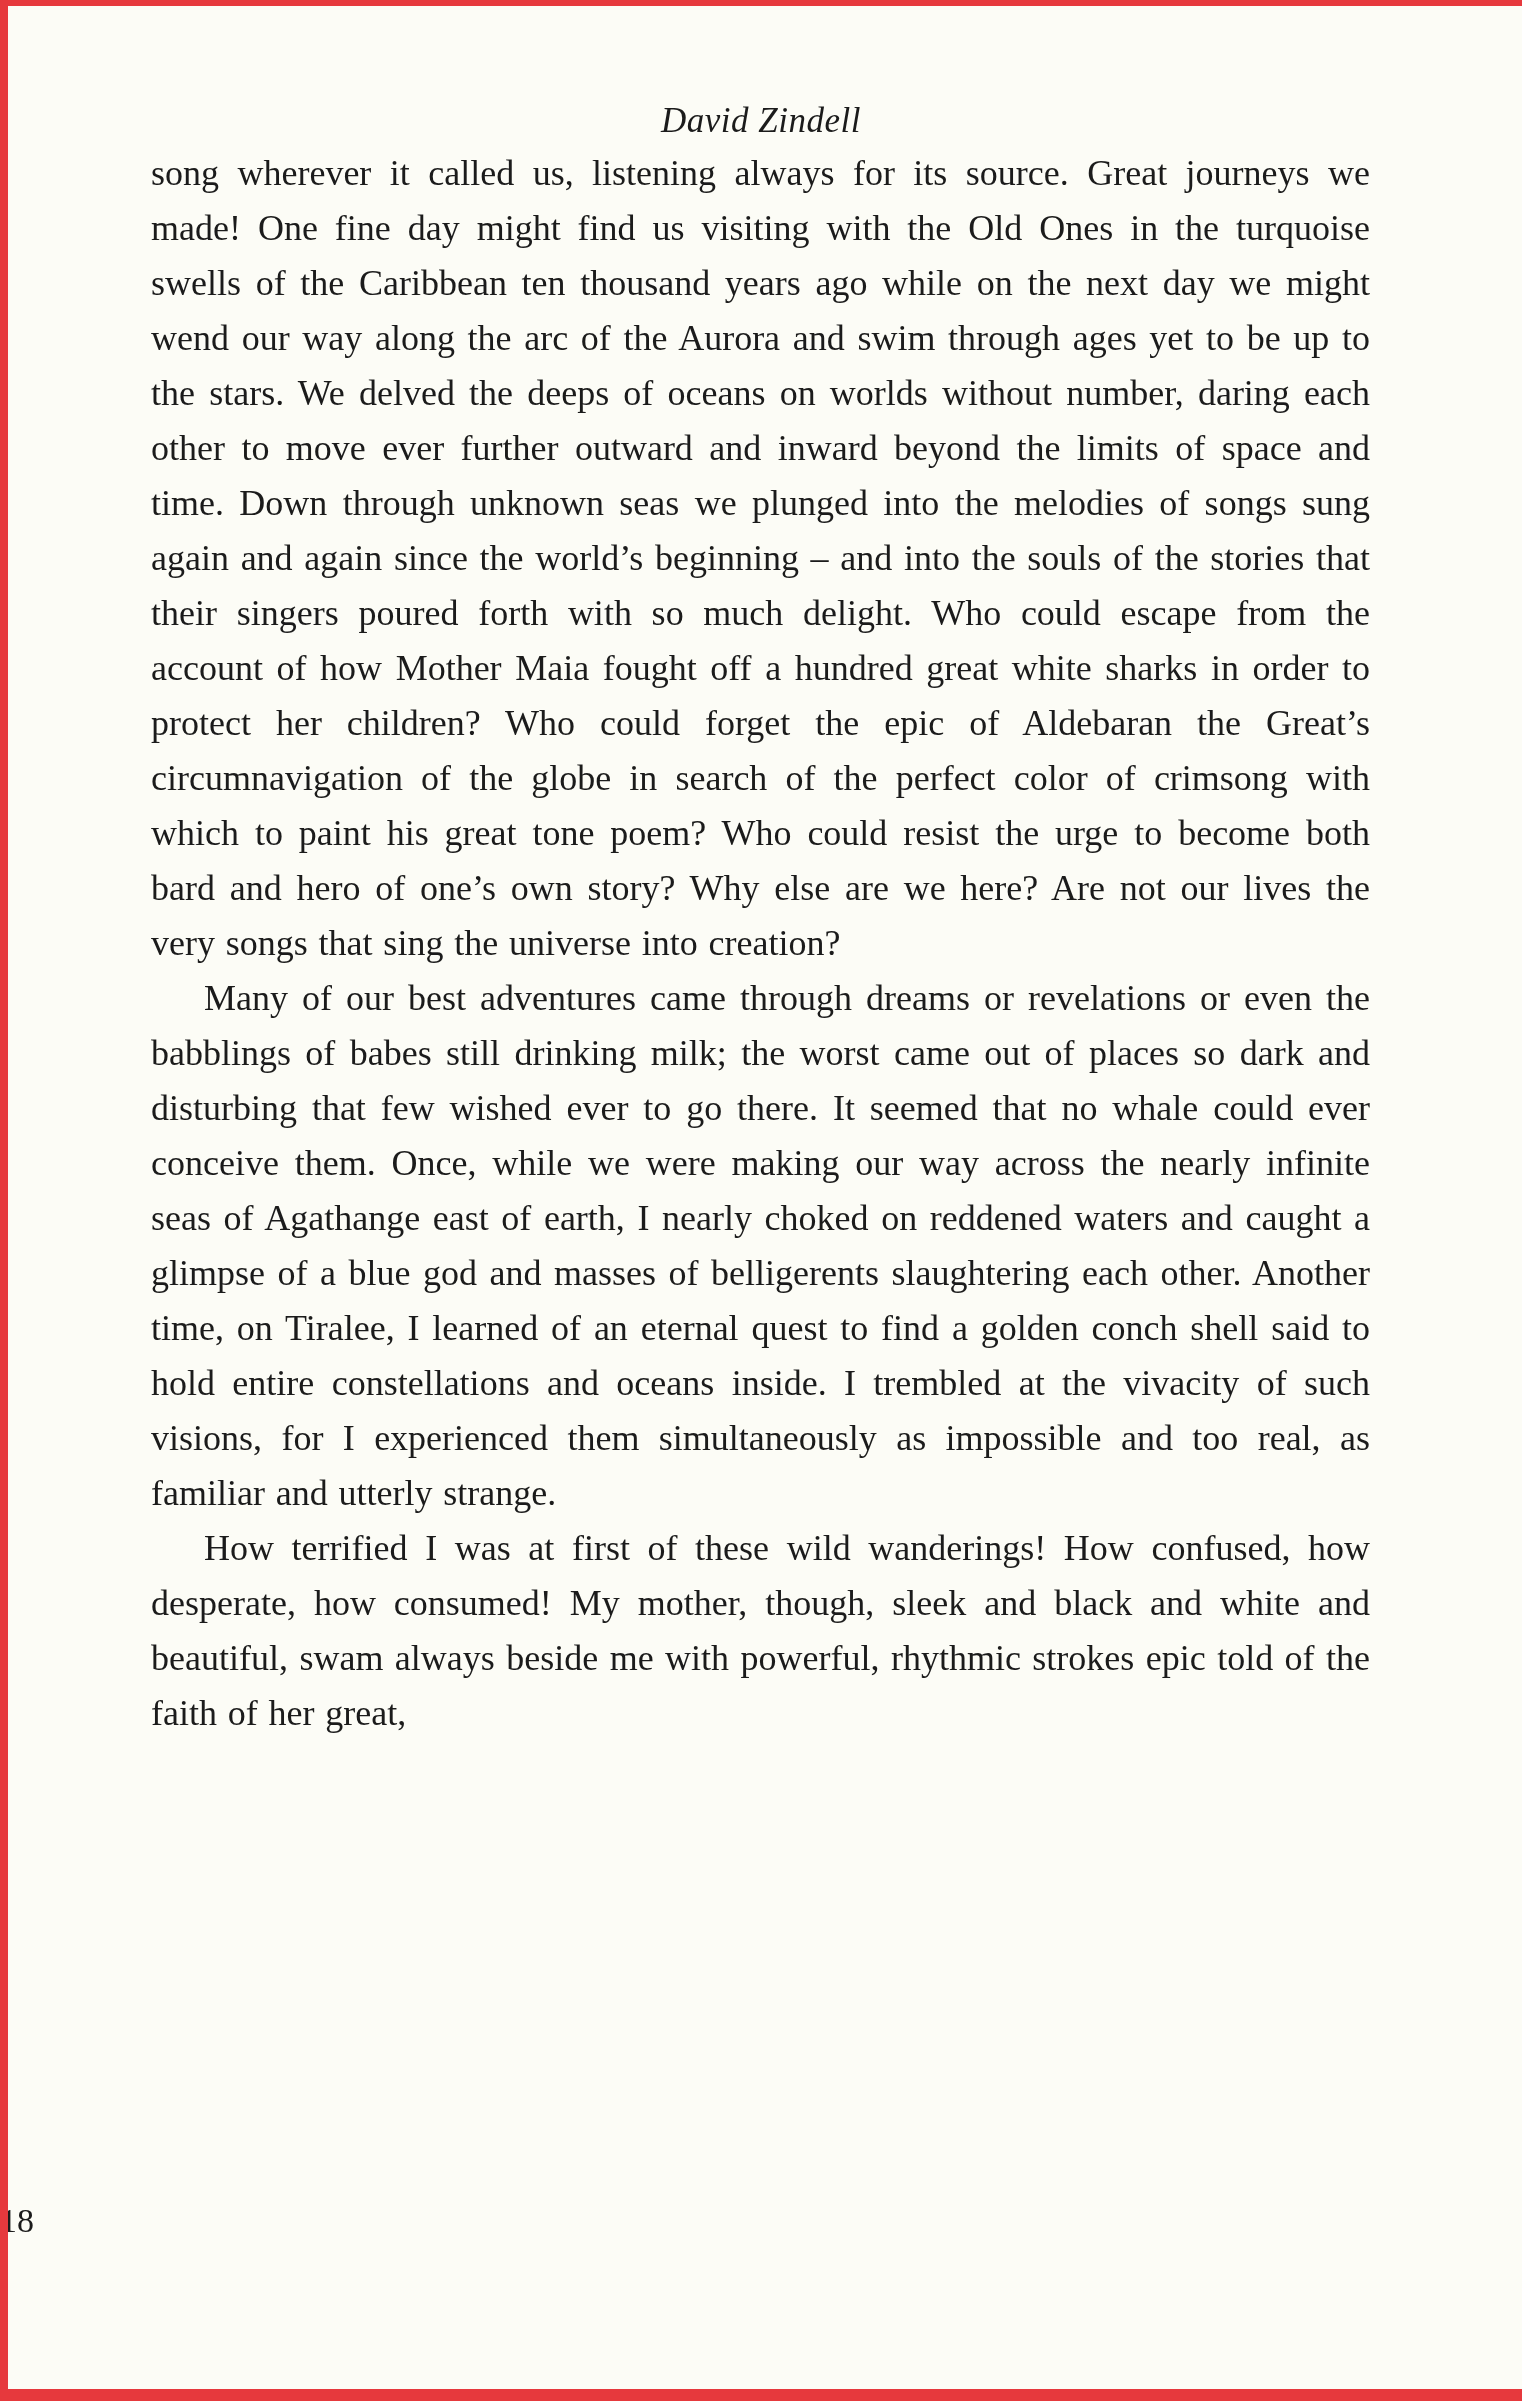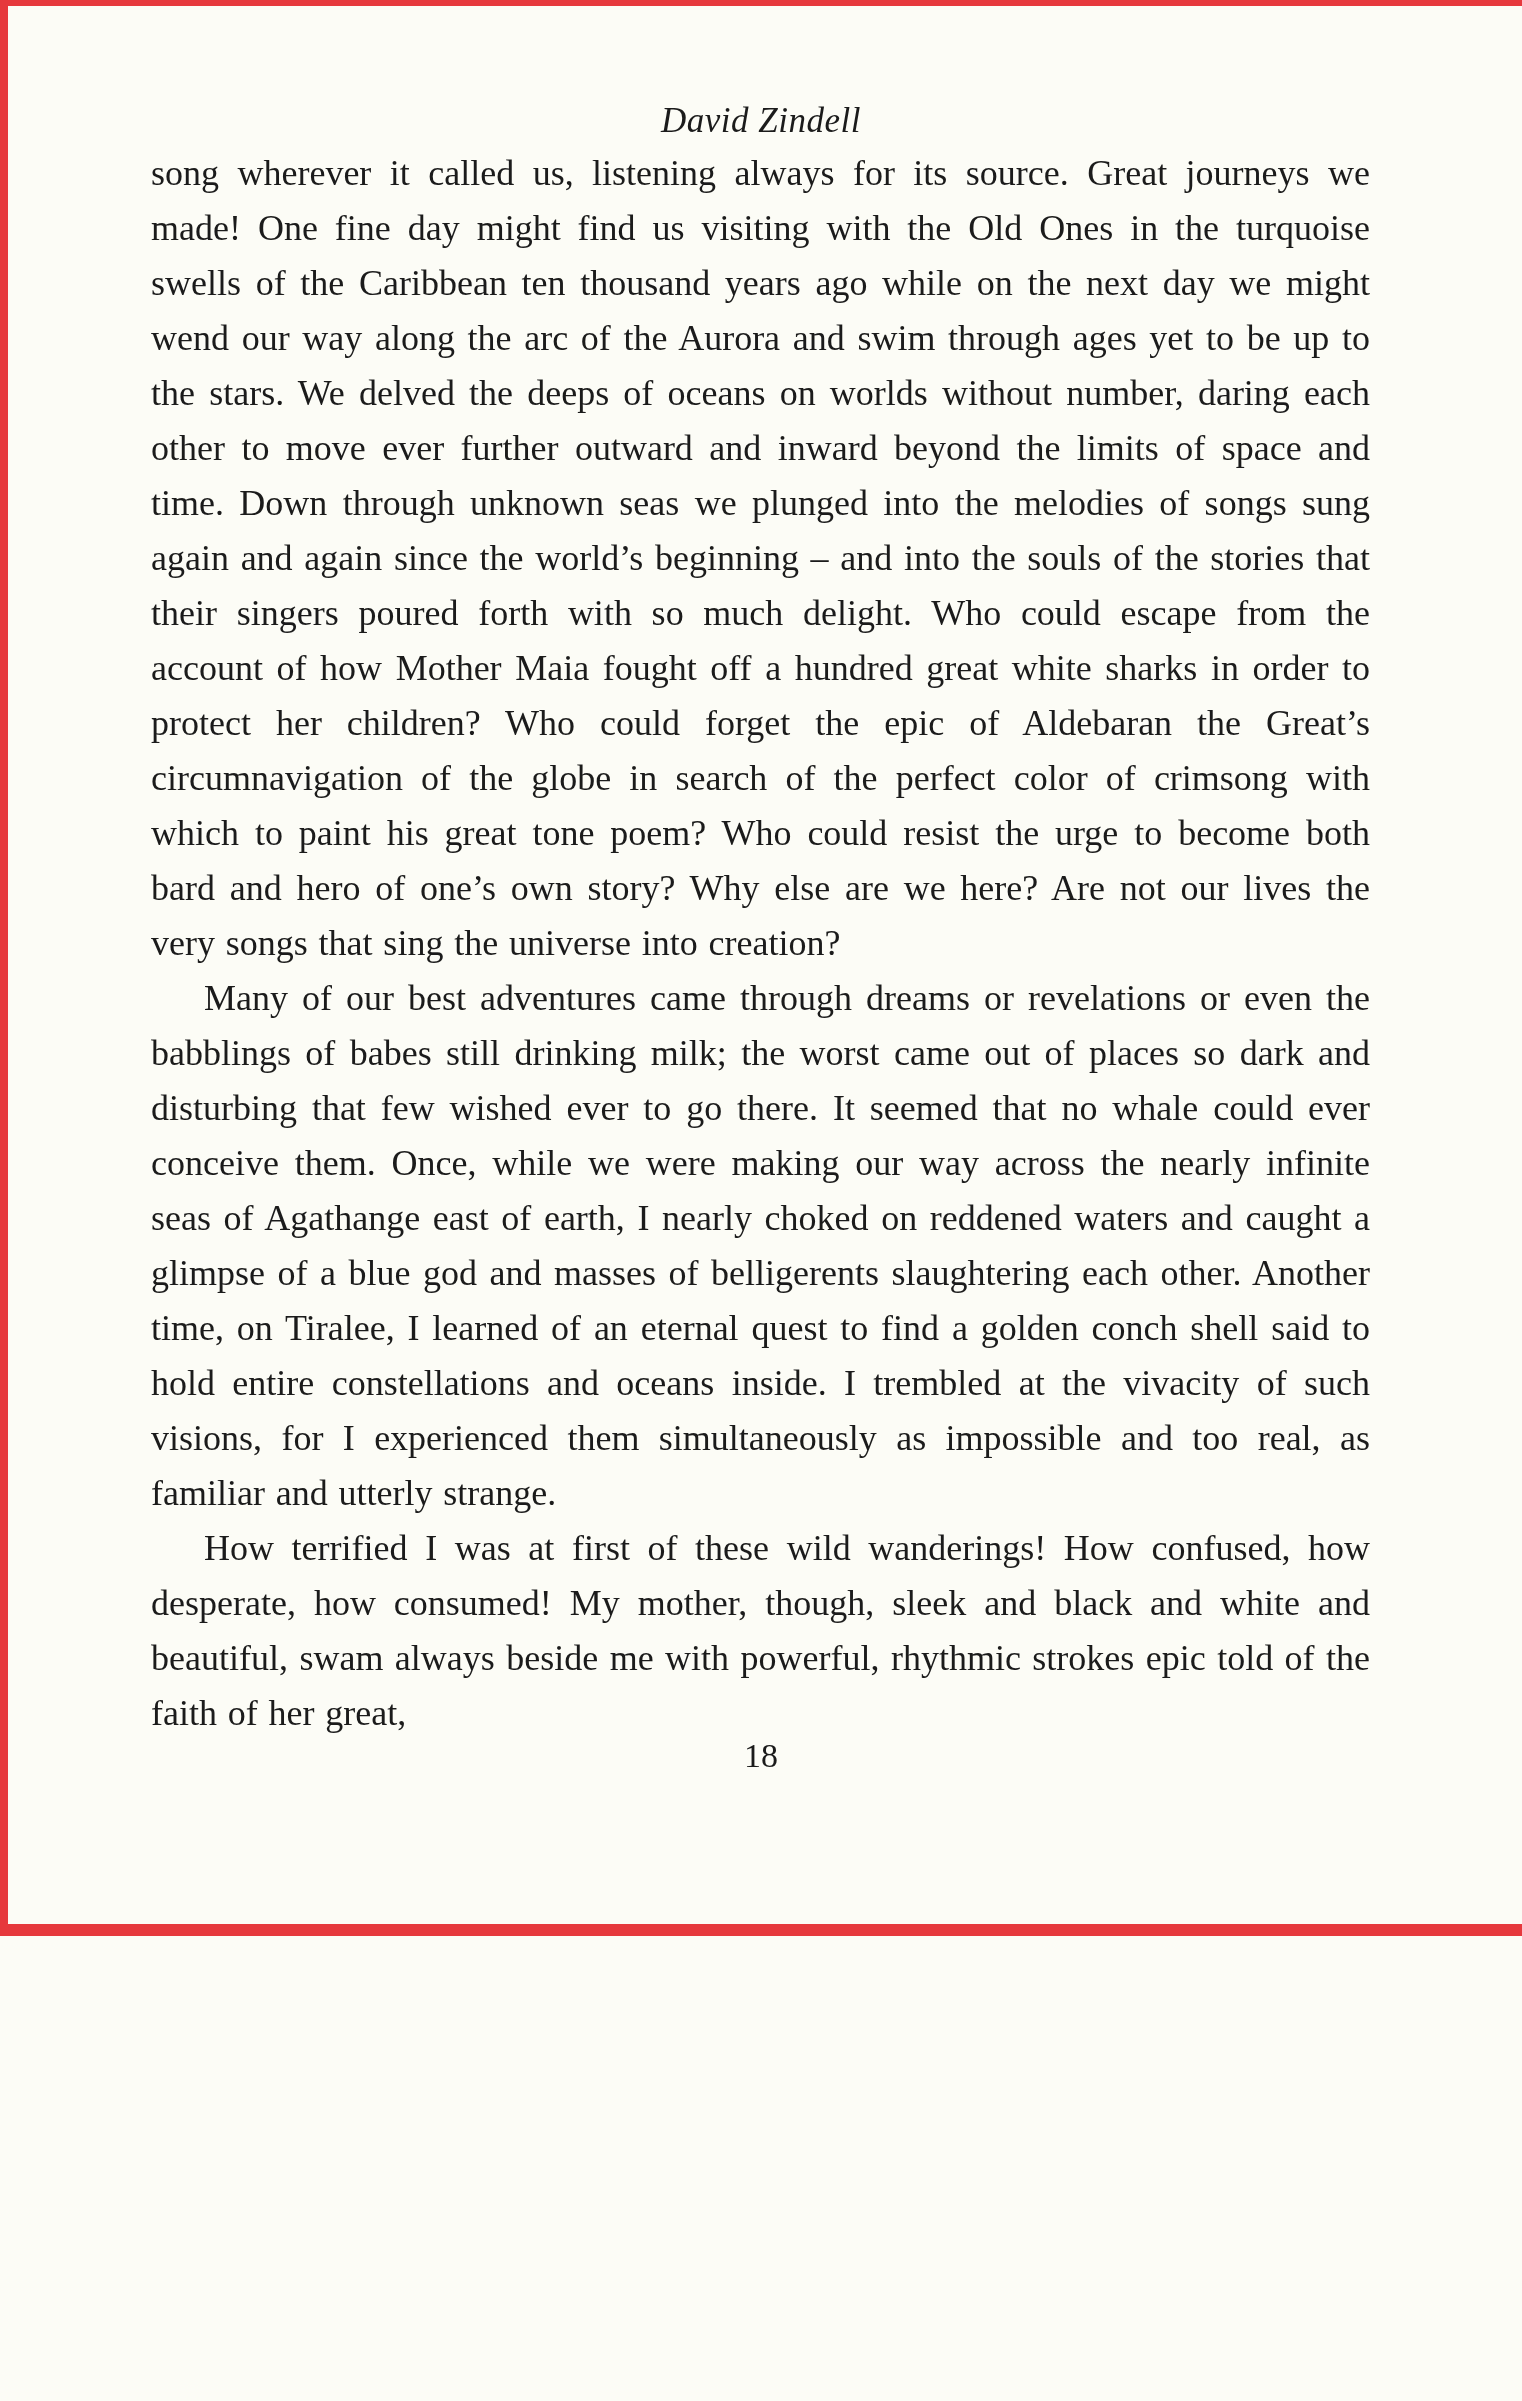--- a/index.html
+++ b/index.html
@@ -3,21 +3,21 @@
 <meta charset="utf-8">
 <style>
   html, body {
     margin: 0;
     padding: 0;
     background: #fcfcf6;
   }
   .page {
     position: relative;
     width: 1522px;
-    height: 1936px;
+    height: 2401px;
     background: #fcfcf6;
     font-family: "Liberation Serif", "DejaVu Serif", serif;
     color: #1b1b1b;
     overflow: hidden;
     box-sizing: border-box;
   }
   
   .edge-left {
     position: absolute;
     left: 0; top: 0;
@@ -59,21 +59,20 @@
     line-height: 55px;
     word-spacing: 1.8px;
   }
   .text-block p.indent {
     text-indent: 53px;
   }
   .page-number {
     position: absolute;
     left: 0; right: 0;
     bottom: 161px;
-    text-align: center;
     font-size: 34px;
   }
 </style>
 </head>
 <body>
 
 <div class="page">
 
   <div class="edge-left"></div>
   <div class="edge-top"></div>

